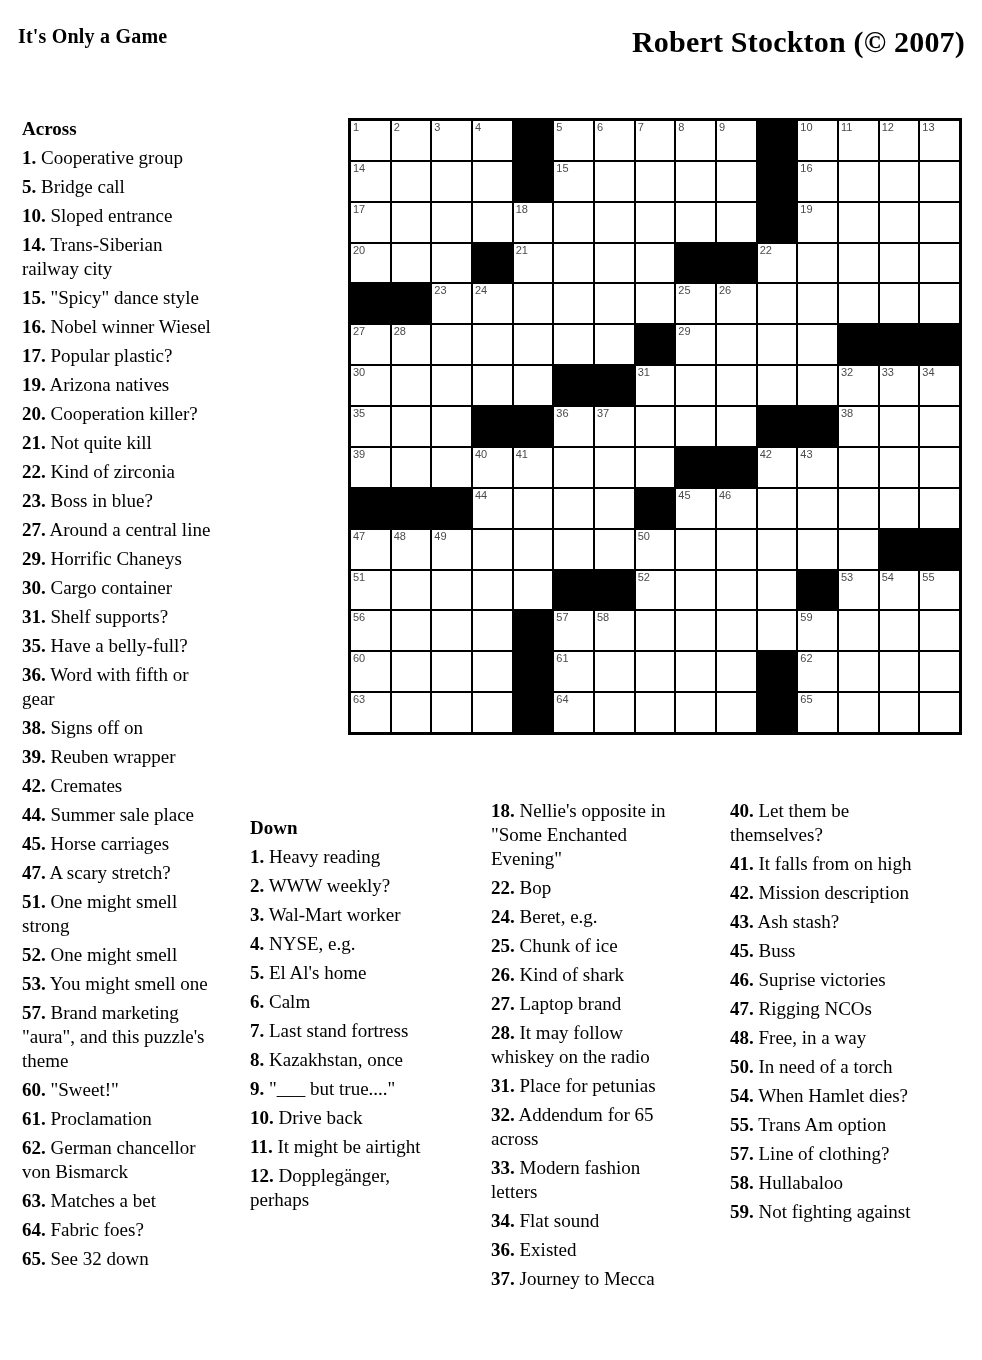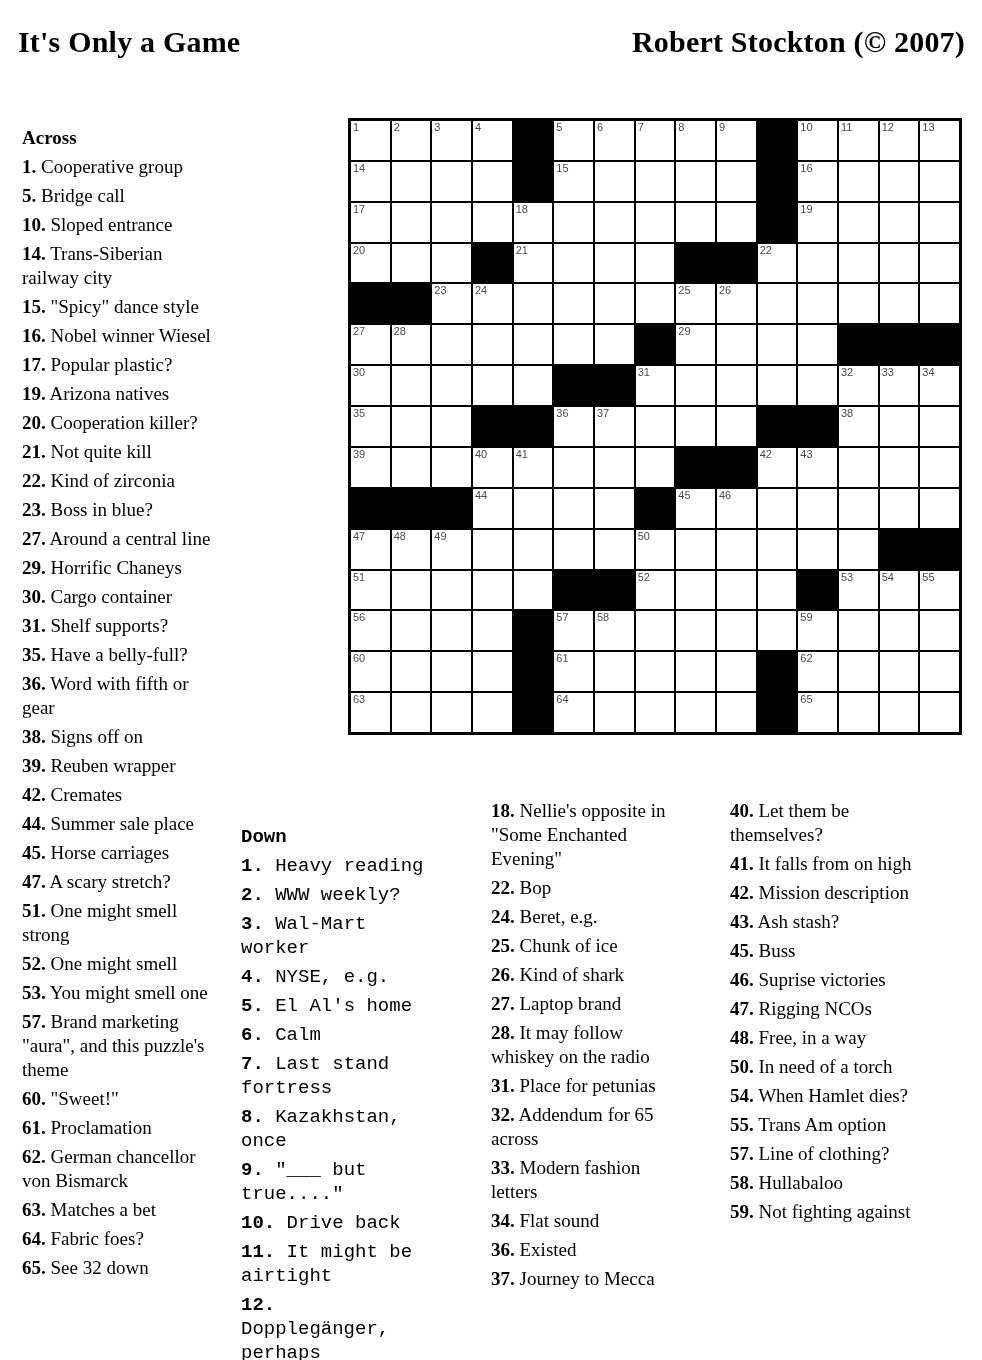--- a/index.html
+++ b/index.html
@@ -4,21 +4,21 @@
 <style>
   * { margin:0; padding:0; box-sizing:border-box; }
   html,body { background:#fff; }
   body {
     width:982px; height:1360px; position:relative;
     font-family:"Liberation Serif", serif; color:#000;
     overflow:hidden;
   }
   .hdr-title {
     position:absolute; left:18px; top:25px;
-    font-size:30px; font-weight:bold; letter-spacing:0.2px;
+    font-size:20px; font-weight:bold; letter-spacing:0.2px;
   }
   .hdr-author {
     position:absolute; right:17px; top:25px;
     font-size:30px; font-weight:bold; letter-spacing:0.2px;
   }
   #grid {
     position:absolute; left:348px; top:118px;
     width:614px; height:617px;
     background:#000; border:3px solid #000;
     display:grid;
@@ -30,25 +30,25 @@
   .cell.black { background:#000; }
   .num {
     position:absolute; left:2px; top:0;
     font-family:"Liberation Sans", sans-serif;
     font-size:11px; line-height:13px; color:#4a4a4a;
   }
   .clues {
     position:absolute;
     font-size:19px; line-height:24px;
   }
-  .clues .heading { font-weight:bold; margin-bottom:5px;margin-top:9px; }
+  .clues .heading { font-weight:bold; margin-bottom:5px; }
   .clue { margin-bottom:5px; }
   .clue b { font-weight:bold; }
   #across { left:22px;  top:117px; width:197px; }
-  #down-a { left:241px; top:816px; width:192px;font-family:Liberation Mono, monospace; }
+  #down-a { left:250px; top:816px; width:192px; }
   #down-b { left:491px; top:799px; width:192px; }
   #down-c { left:730px; top:799px; width:206px; }
 </style>
 </head>
 <body>
 
 <div class="hdr-title">It's Only a Game</div>
 <div class="hdr-author">Robert Stockton (© 2007)</div>
 
 <div id="grid">

